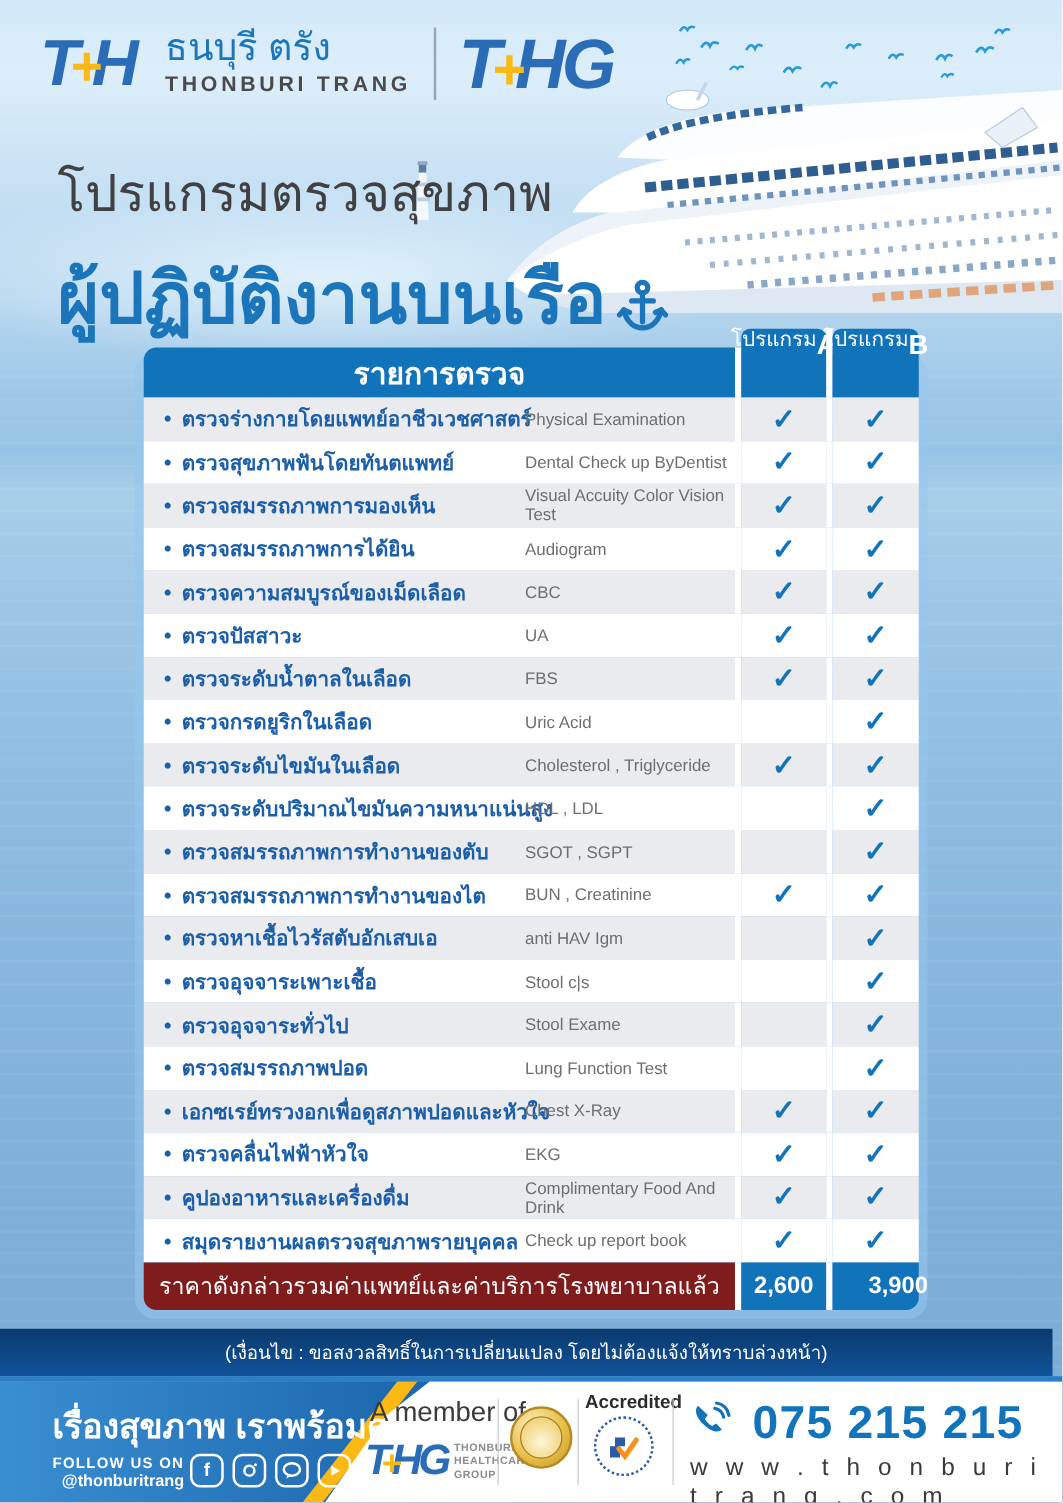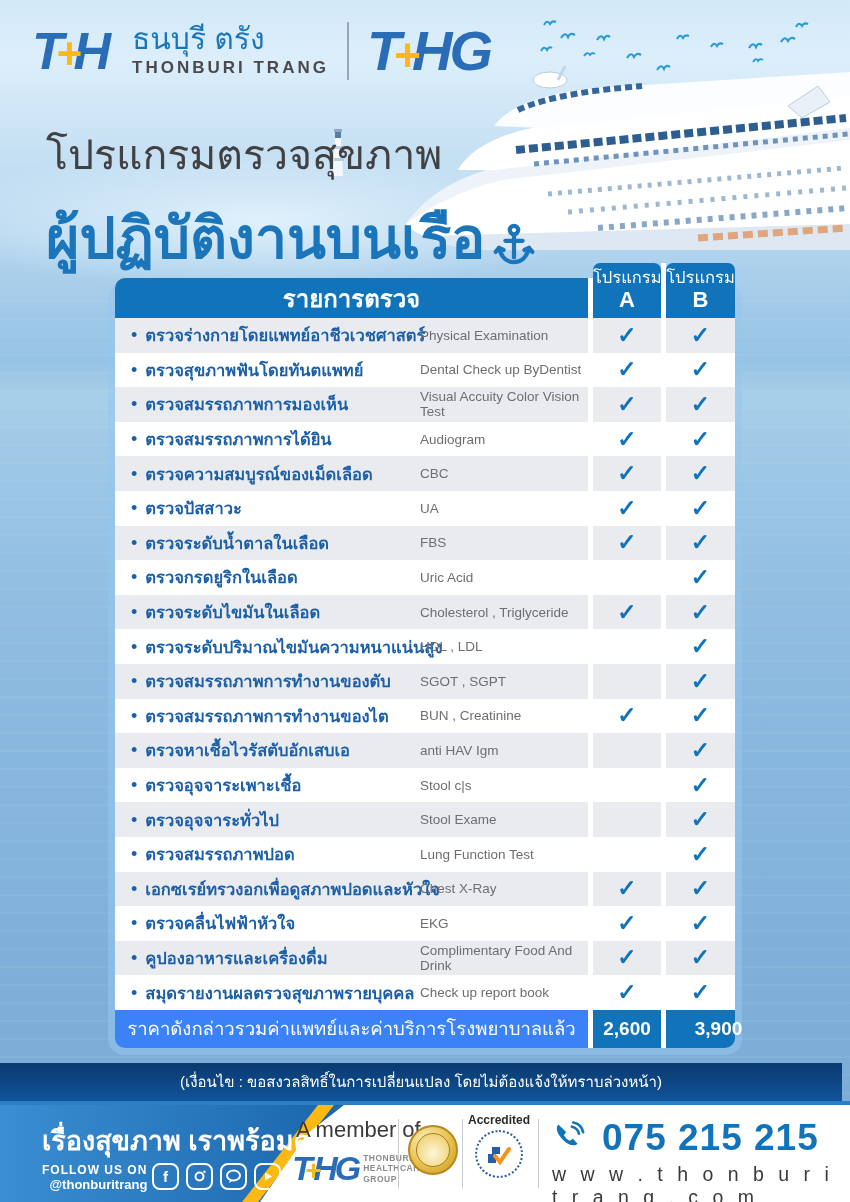--- a/index.html
+++ b/index.html
@@ -53,35 +53,35 @@
   .table-rim{position:absolute;left:-7px;right:-7px;top:20px;bottom:-7px;
              border-radius:16px;background:rgba(150,198,238,.55);}
   .grid-row{display:grid;grid-template-columns:473px 5px 68px 5px 69px;position:relative;}
   .t-head{height:55px;}
   .h-main{margin-top:15px;background:#1173b9;border-radius:10px 0 0 0;
           display:flex;align-items:center;justify-content:center;
           color:#fff;font-size:24px;font-weight:600;}
   .h-gap{background:#fff;margin-top:15px;}
   .h-gap2{background:#fff;}
   .h-prog{background:#1173b9;border-radius:7px 7px 0 0;color:#fff;text-align:center;
-          display:flex;flex-direction:column;justify-content:center;line-height:1.15;}
+          display:flex;flex-direction:row;justify-content:center;line-height:1.15;}
   .h-prog .p-word{font-size:16.5px;}
   .h-prog .p-letter{font-size:22px;font-weight:bold;}
   .t-row{height:34.6px;}
   .t-row.odd  .cell{background:#e9ebef;}
   .t-row.even .cell{background:#ffffff;}
   .c-gap{background:#fff;}
   .c-main{display:flex;align-items:center;position:relative;padding-left:16px;}
   .bullet{color:#1b5fa8;font-size:18px;margin-right:8px;line-height:1;}
   .t-th{color:#1b5fa8;font-size:16.5px;font-weight:600;}
   .t-en{position:absolute;left:305px;color:#6d6e71;font-size:13.5px;}
   .c-chk{display:flex;align-items:center;justify-content:center;
          color:#1173b9;font-size:23px;font-weight:bold;}
   .t-price{height:38px;}
-  .p-label{background:#3b82f6;color:#fff;display:flex;align-items:center;justify-content:center;
+  .p-label{background:#7f1d1d;color:#fff;display:flex;align-items:center;justify-content:center;
            font-size:18.5px;border-radius:0 0 0 10px;text-align:right;}
   .p-gap{background:#fff;}
   .p-val{background:#1173b9;color:#fff;display:flex;align-items:center;justify-content:center;
          font-size:19px;font-weight:bold;}
   .p-val.last{border-radius:0 0 10px 0;padding-left:36px;}
 
   
   .condition{position:absolute;left:0;right:8px;top:1063px;height:38px;
              background:linear-gradient(180deg,#0a3a6e 0%,#0f4b8c 70%,#11549b 100%);
              display:flex;align-items:center;justify-content:center;
@@ -109,21 +109,21 @@
   .f-thg .mark{font-size:34px;}
   .f-thg .m-plus{font-size:28px;top:2px;}
   .thg-small{color:#8a8c8e;font-size:8.5px;font-weight:bold;line-height:1.25;margin-left:5px;letter-spacing:.5px;}
   .sep{position:absolute;top:14px;bottom:14px;width:1px;background:#c9ccd0;}
   .medal{position:absolute;left:408px;top:20px;width:50px;height:50px;border-radius:50%;
          background:radial-gradient(circle at 35% 30%,#f9eec0,#e8c04a 55%,#c7982a);
          border:2px solid #b8891f;box-sizing:border-box;}
   .medal::after{content:"";position:absolute;inset:6px;border-radius:50%;
          border:1px solid #a97e1c;background:radial-gradient(circle at 50% 60%,#fdf6d8,#ecc75b);}
   .accred{position:absolute;left:468px;top:8px;width:62px;text-align:center;}
-  .accred-label{font-size:12px;font-weight:bold;color:#2b2b2b;}
+  .accred-label{font-size:15px;font-weight:bold;color:#2b2b2b;}
   .accred-badge{width:48px;height:48px;margin:3px auto 0;border-radius:50%;
          border:2px dotted #2a5ca8;box-sizing:border-box;background:#fff;
          display:flex;align-items:center;justify-content:center;}
   .phoneblock{position:absolute;left:552px;top:12px;}
   .phonerow{display:flex;align-items:center;gap:16px;}
   .phone-num{color:#1173b9;font-size:37px;font-weight:800;letter-spacing:1px;}
   .website{color:#3a3a3c;font-size:19.5px;letter-spacing:4.5px;margin-top:4px;}
 </style>
 </head>
 <body>

